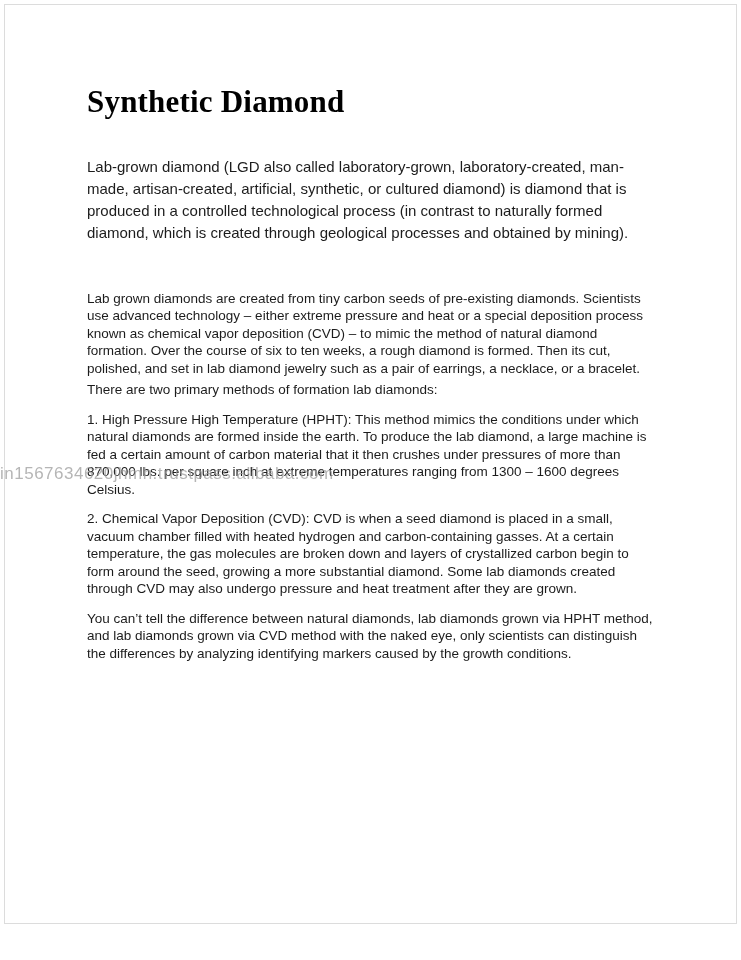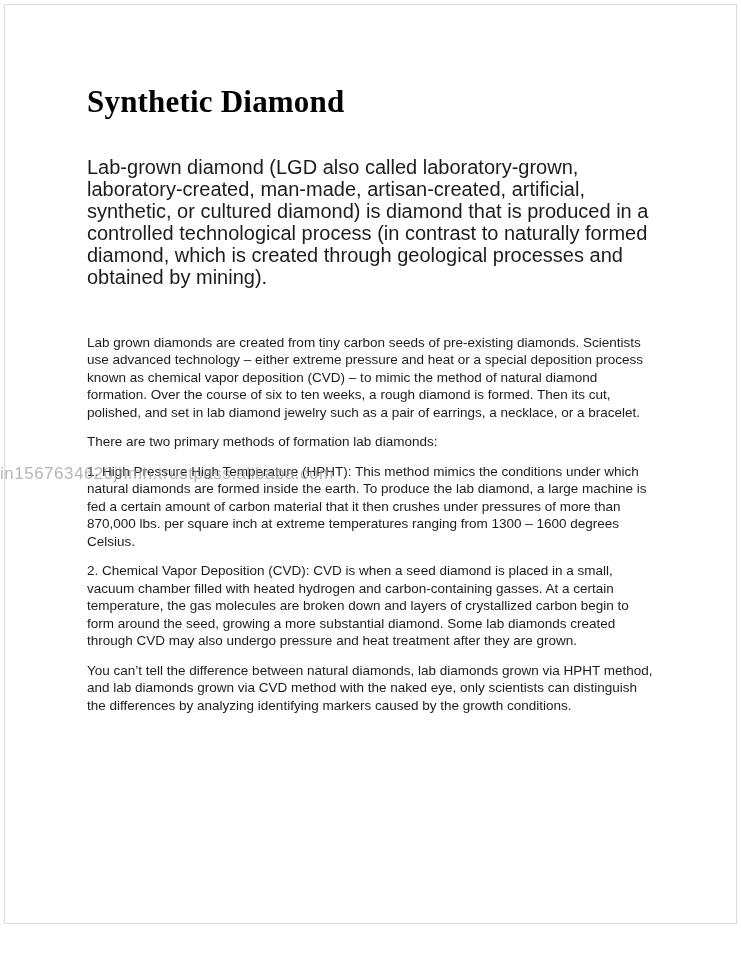--- a/index.html
+++ b/index.html
@@ -32,40 +32,40 @@
     margin: 0 0 36px 0;
     font-family: "Liberation Serif", "DejaVu Serif", serif;
     font-weight: bold;
     font-size: 31px;
     line-height: 1.15;
     color: #000000;
     letter-spacing: 0.2px;
   }
   p.intro {
     margin: 0 0 46px 0;
-    font-size: 20px;
+    font-size: 15px;
     line-height: 22px;
     color: #1c1c1c;
   }
   h2.section-heading {
     margin: 0 0 36px 0;
     font-family: "Liberation Sans", sans-serif;
     font-weight: bold;
     font-size: 26px;
     line-height: 1.2;
     color: #111111;
   }
   p.para {
     margin: 0 0 12px 0;
     font-size: 13.5px;
     line-height: 17.5px;
     color: #1c1c1c;
   }
   p.para.no-gap {
-    margin-bottom: 12px;
+    margin-bottom: 4px;
   }
   .watermark {
     position: absolute;
     left: 0;
     right: 0;
     top: 464px;
     text-align: left;
     font-family: "Liberation Sans", sans-serif;
     font-size: 17px;
     color: #9d9d9d;

